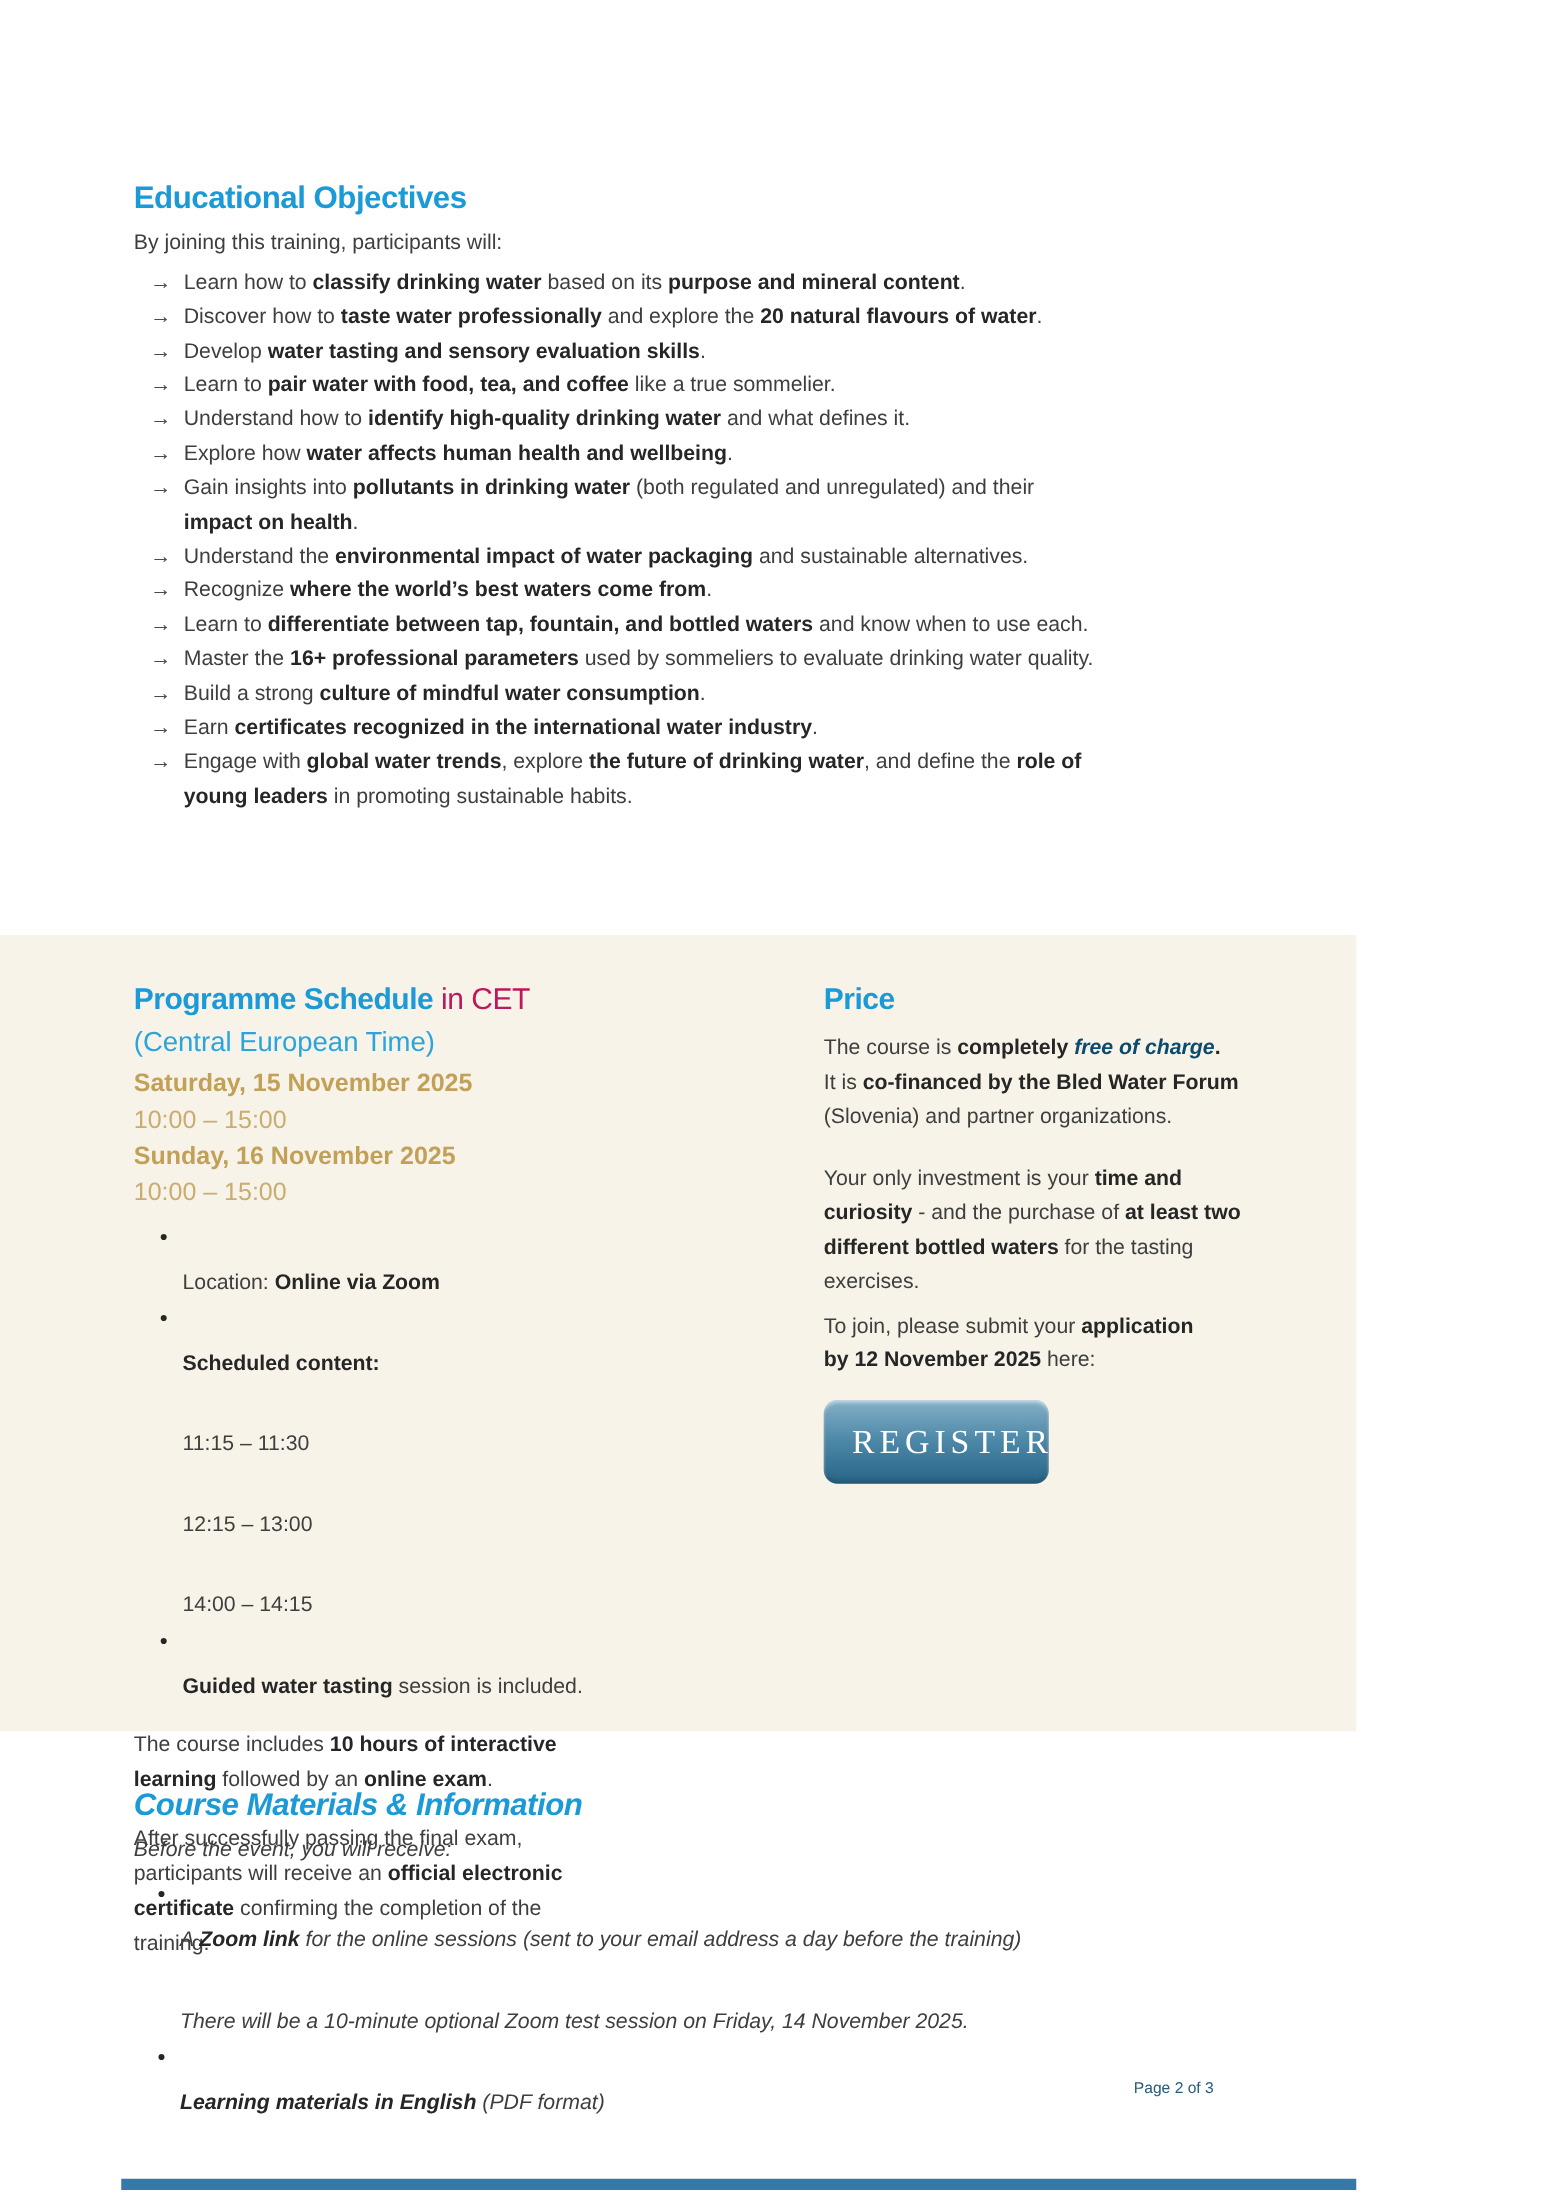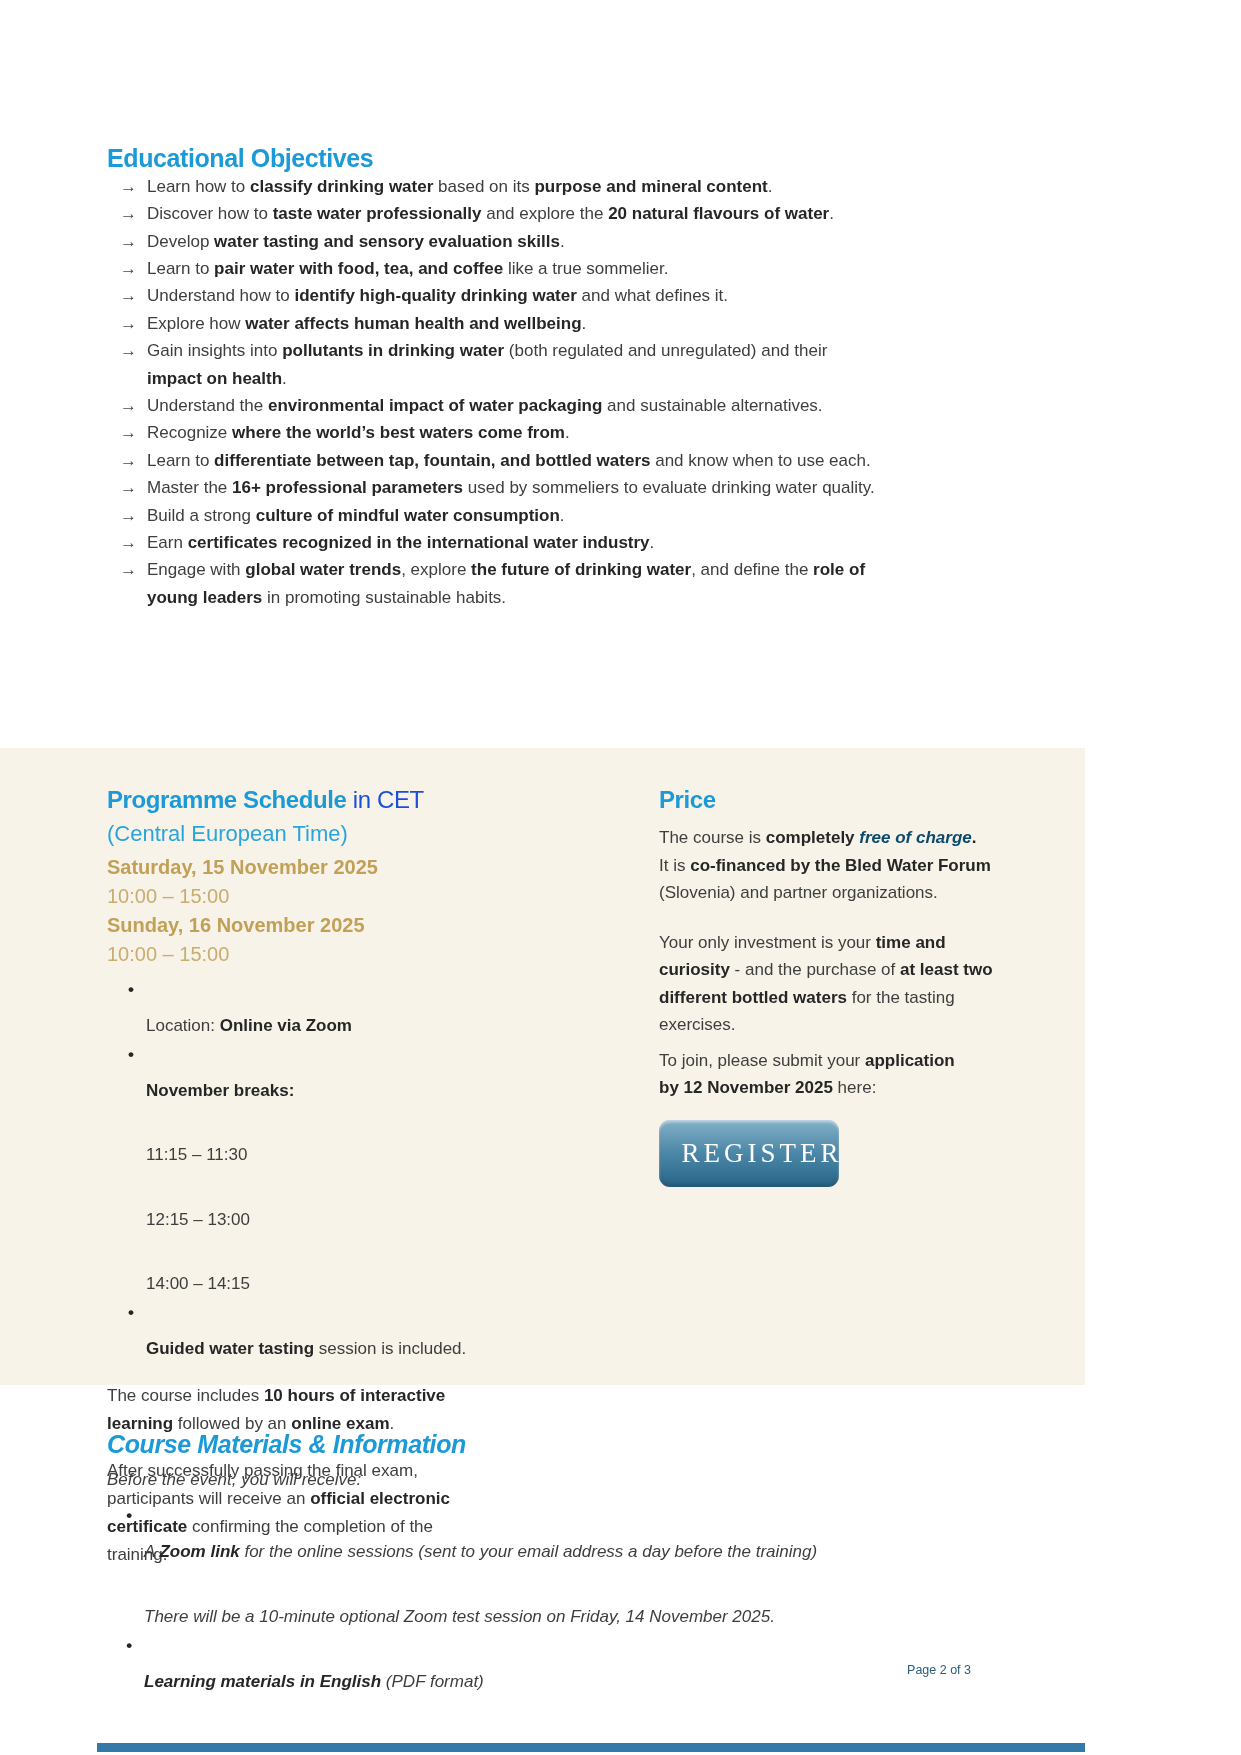--- a/index.html
+++ b/index.html
@@ -17,21 +17,21 @@
   .arrow-list li{display:flex;font-size:17px;line-height:27.4px;}
   .arrow-list .marker{flex:0 0 27px;margin-left:13px;color:#4a4a4a;}
   .arrow-list .txt{flex:1;}
 
   
   .band{position:absolute;left:0;top:748px;width:1241px;height:637px;background:#f7f3e8;}
 
   
   .col-left{position:absolute;left:107px;top:784px;width:428px;}
   .col-left h2{font-size:24px;line-height:32px;}
-  .tl{font-weight:normal;color:#1d4ed8;}
+  .tl{font-weight:normal;color:#be185d;}
   .subtitle{font-size:22px;color:#2ba4db;line-height:36px;}
   .session .date{font-size:20px;font-weight:bold;color:#c2a057;line-height:30px;}
   .session .time{font-size:20px;color:#c9ac70;line-height:28px;}
   .dot-list{list-style:none;margin:8px 0 0 0;padding:0;}
   .dot-list li{display:flex;font-size:17px;line-height:28.5px;}
   .dot-list .marker{flex:0 0 18px;margin-left:21px;font-weight:bold;color:#262626;}
   .dot-list .txt{flex:1;margin-top:36px;}
   .para{font-size:17px;line-height:28px;margin:19px 0 0 0;}
 
   
@@ -60,20 +60,21 @@
   .page-num{position:absolute;top:1663px;right:114px;font-size:12.5px;color:#2a5c7c;}
   .footer-bar{position:absolute;left:97px;top:1743px;width:1044px;height:9px;background:#3579a9;}
 </style>
 </head>
 <body>
 
 <div class="page">
 
   <section class="objectives">
     <h2 class="h-blue">Educational Objectives</h2>
+    <p class="intro">By joining this training, participants will:</p>
     <ul class="arrow-list">
         <li>
           <span class="marker">→</span>
           <span class="txt">Learn how to <span class="b">classify drinking water</span> based on its <span class="b">purpose and mineral content</span>.</span>
         </li>
         <li>
           <span class="marker">→</span>
           <span class="txt">Discover how to <span class="b">taste water professionally</span> and explore the <span class="b">20 natural flavours of water</span>.</span>
         </li>
         <li>
@@ -140,21 +141,21 @@
       <div class="date">Sunday, 16 November 2025</div>
       <div class="time">10:00 – 15:00</div>
     </div>
     <ul class="dot-list">
         <li>
           <span class="marker">•</span>
           <span class="txt">Location: <span class="b">Online via Zoom</span></span>
         </li>
         <li>
           <span class="marker">•</span>
-          <span class="txt"><span class="b">November breaks:</span></span>
+          <span class="txt"><span class="b">Scheduled content:</span></span>
         </li>
         <li>
           <span class="marker"></span>
           <span class="txt">11:15  – 11:30</span>
         </li>
         <li>
           <span class="marker"></span>
           <span class="txt">12:15  – 13:00</span>
         </li>
         <li>

